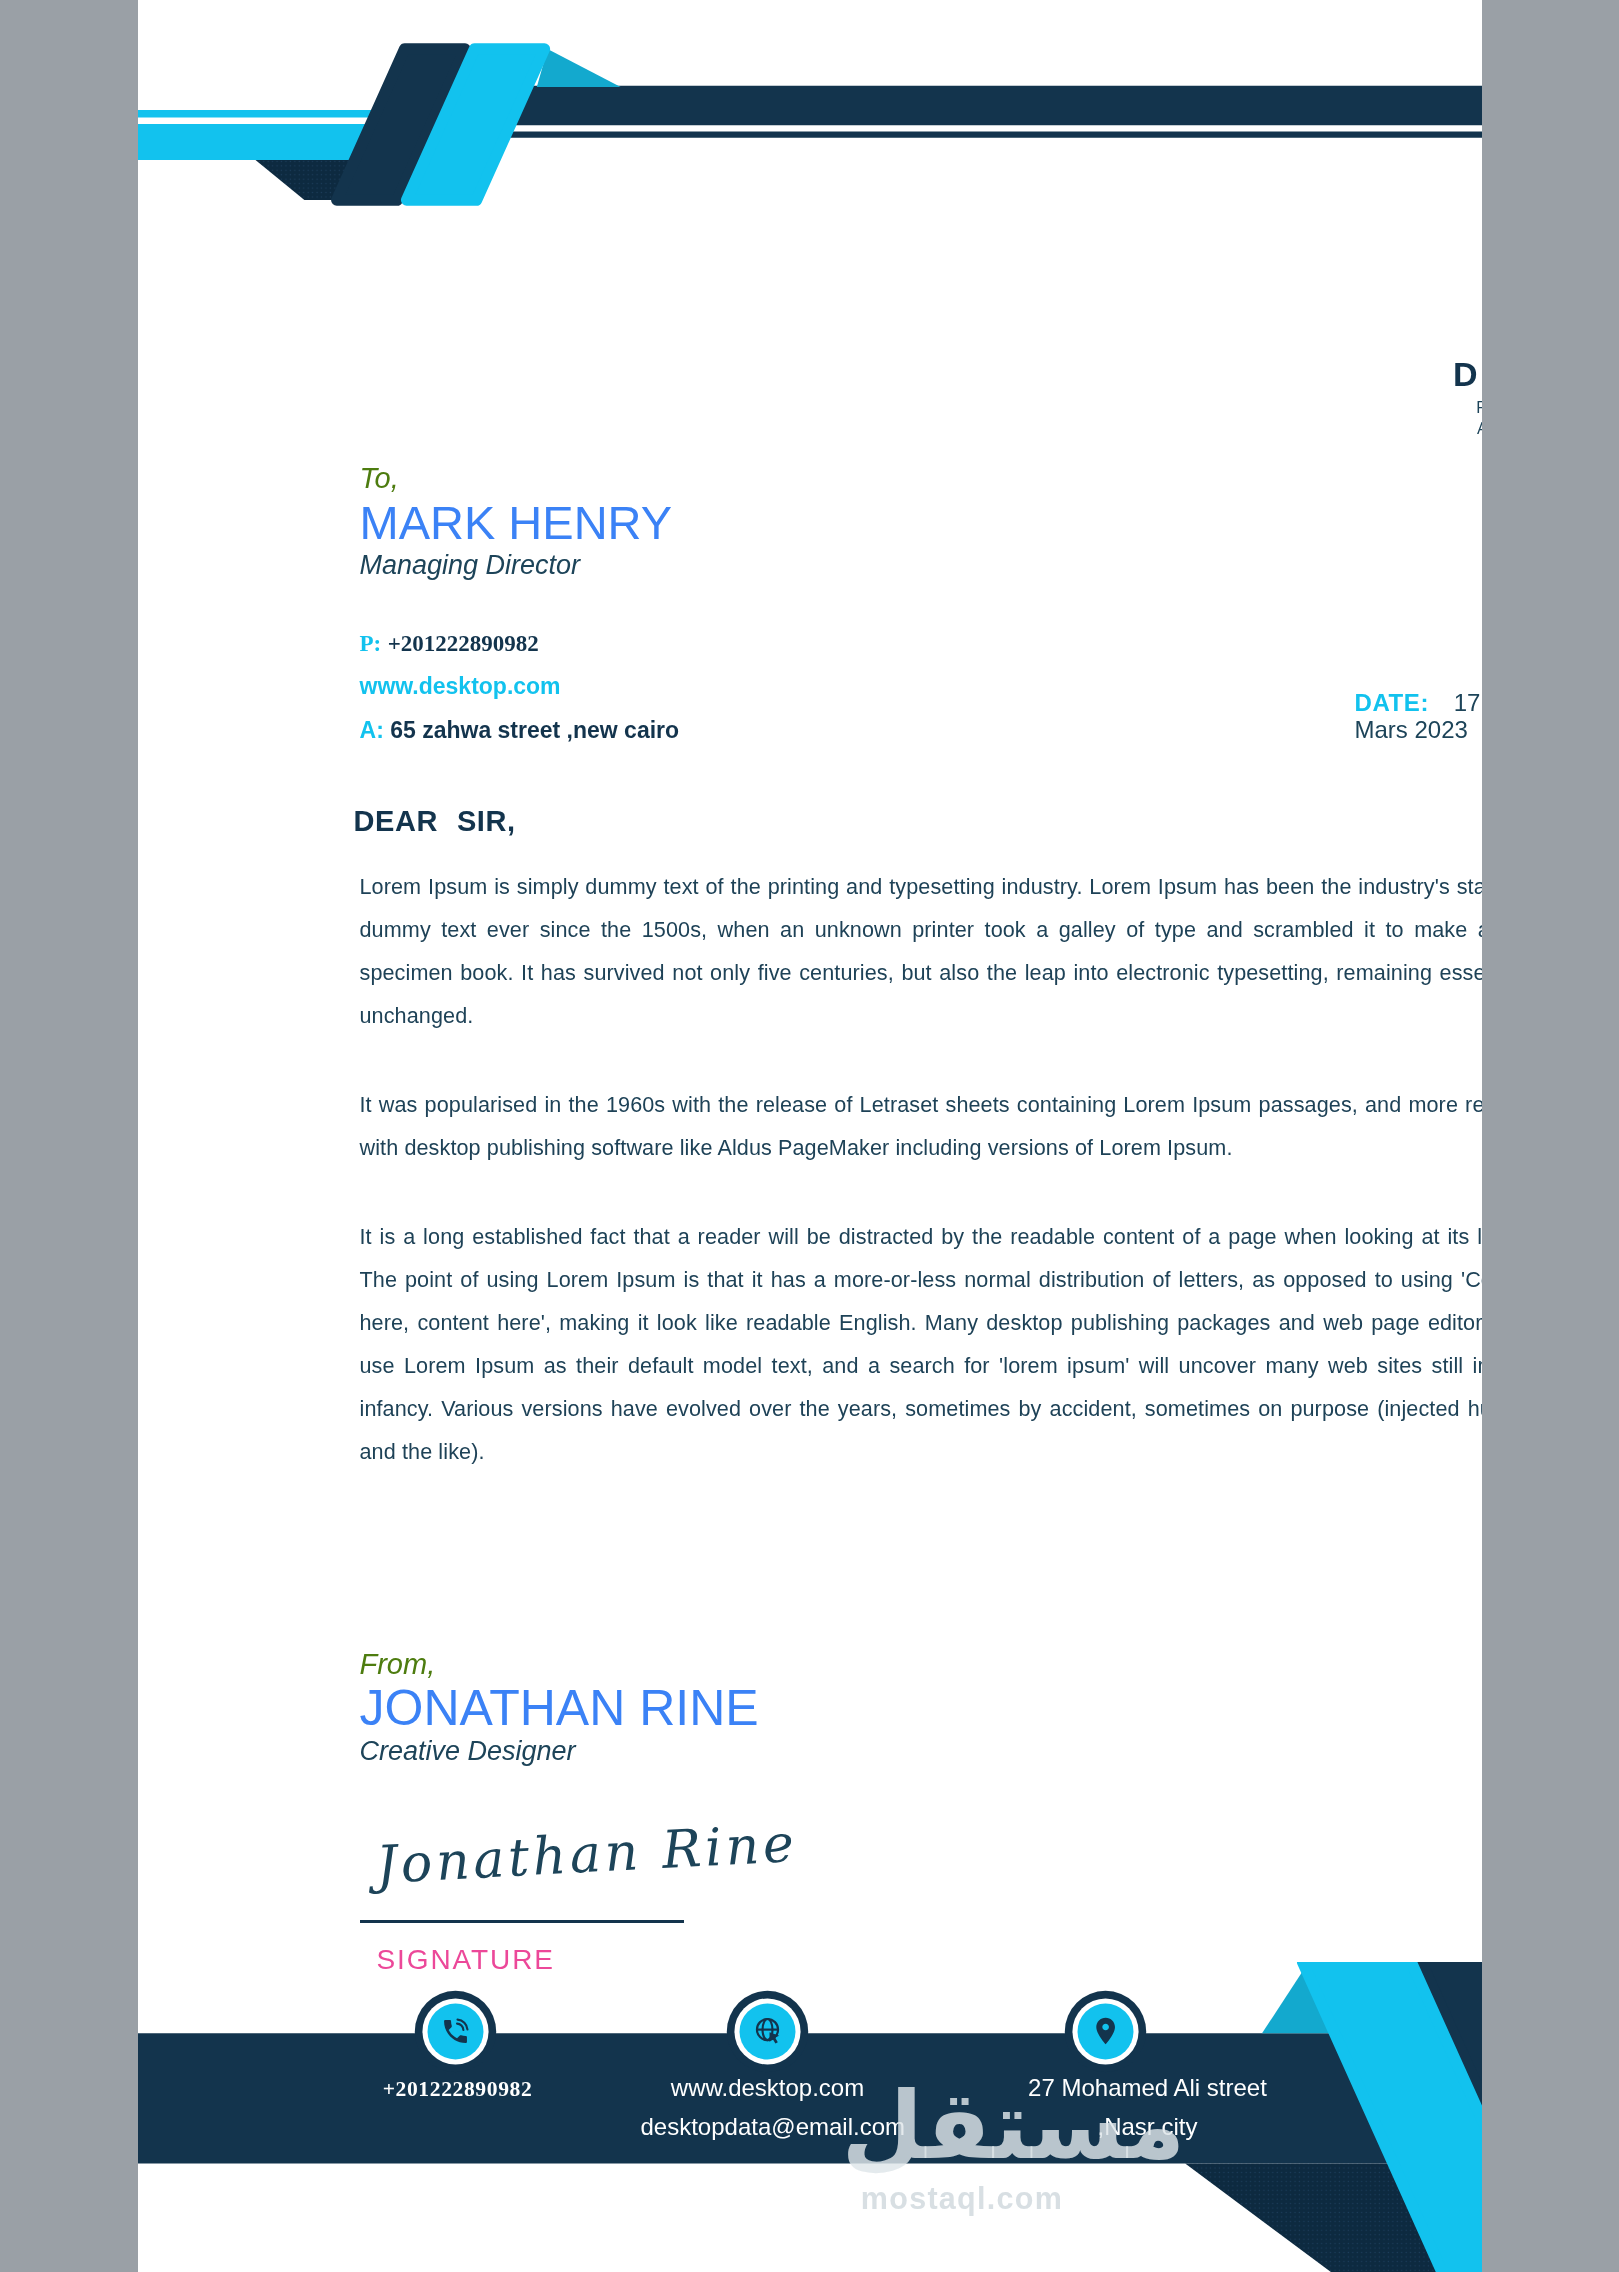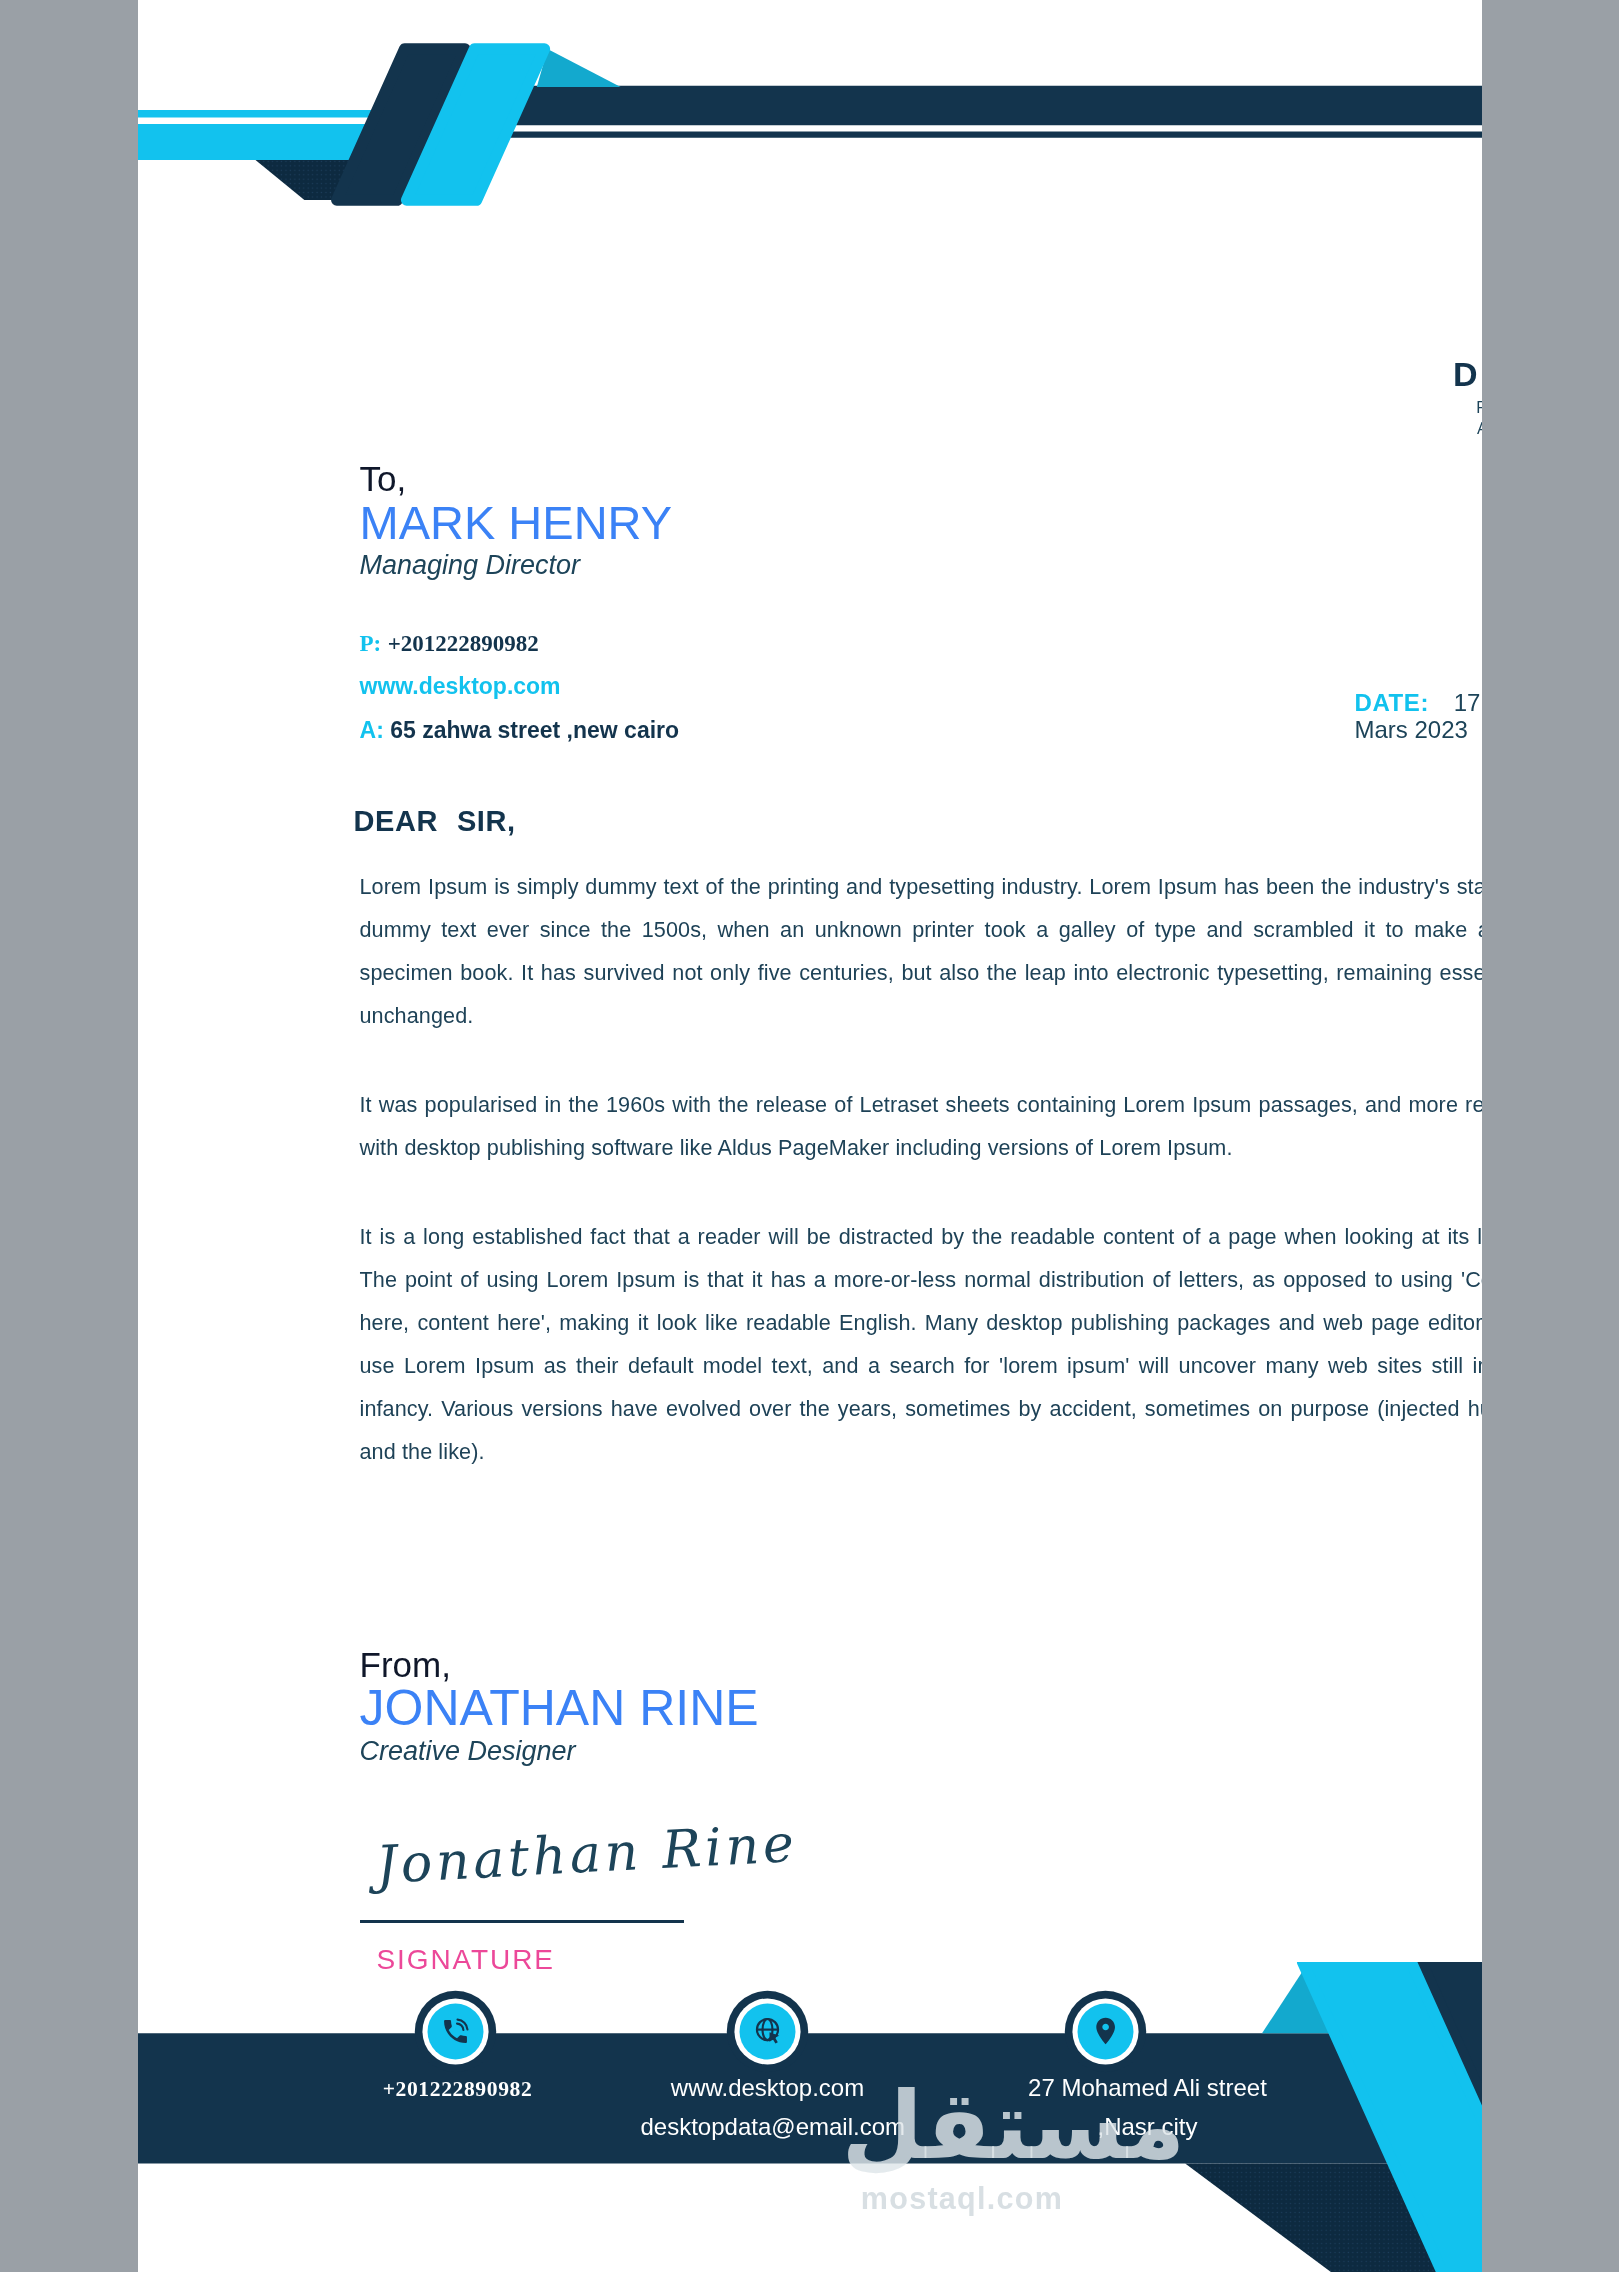--- a/index.html
+++ b/index.html
@@ -10,21 +10,21 @@
 
   
   .logo-block{left:1311px;top:250px;width:190px;text-align:center;}
   .logo-mark{margin:0 auto;}
   .logo-name{margin-top:25.4px;font-size:34px;line-height:34px;font-weight:bold;
              color:#13344d;letter-spacing:2.5px;}
   .logo-tag{margin-top:8.3px;font-size:16px;line-height:16.5px;color:#1d4459;
             letter-spacing:7px;font-weight:500;}
 
   
-  .salutation{font-size:35px;line-height:33px;color:#0f172a;}
+  .salutation{font-style:italic;font-size:29px;line-height:33px;color:#4d7c0f;}
   .person-name{font-size:47px;line-height:55px;font-weight:normal;color:#3b82f6;letter-spacing:0px;}
   .person-title{font-style:italic;font-size:27px;line-height:30.5px;color:#1d4459;}
   .to-block{left:222px;top:462px;}
   .from-block{left:222px;top:1648px;}
   .from-block .person-name{font-size:50px;}
 
   .contact-block{left:222px;top:632px;}
   .contact-row{font-size:23px;line-height:23px;margin-bottom:20.3px;font-weight:bold;color:#13344d;}
   .contact-label-serif{font-family:"Liberation Serif",serif;color:#12c2ee;font-weight:bold;}
   .contact-serif{font-family:"Liberation Serif",serif;font-weight:bold;color:#13344d;}

